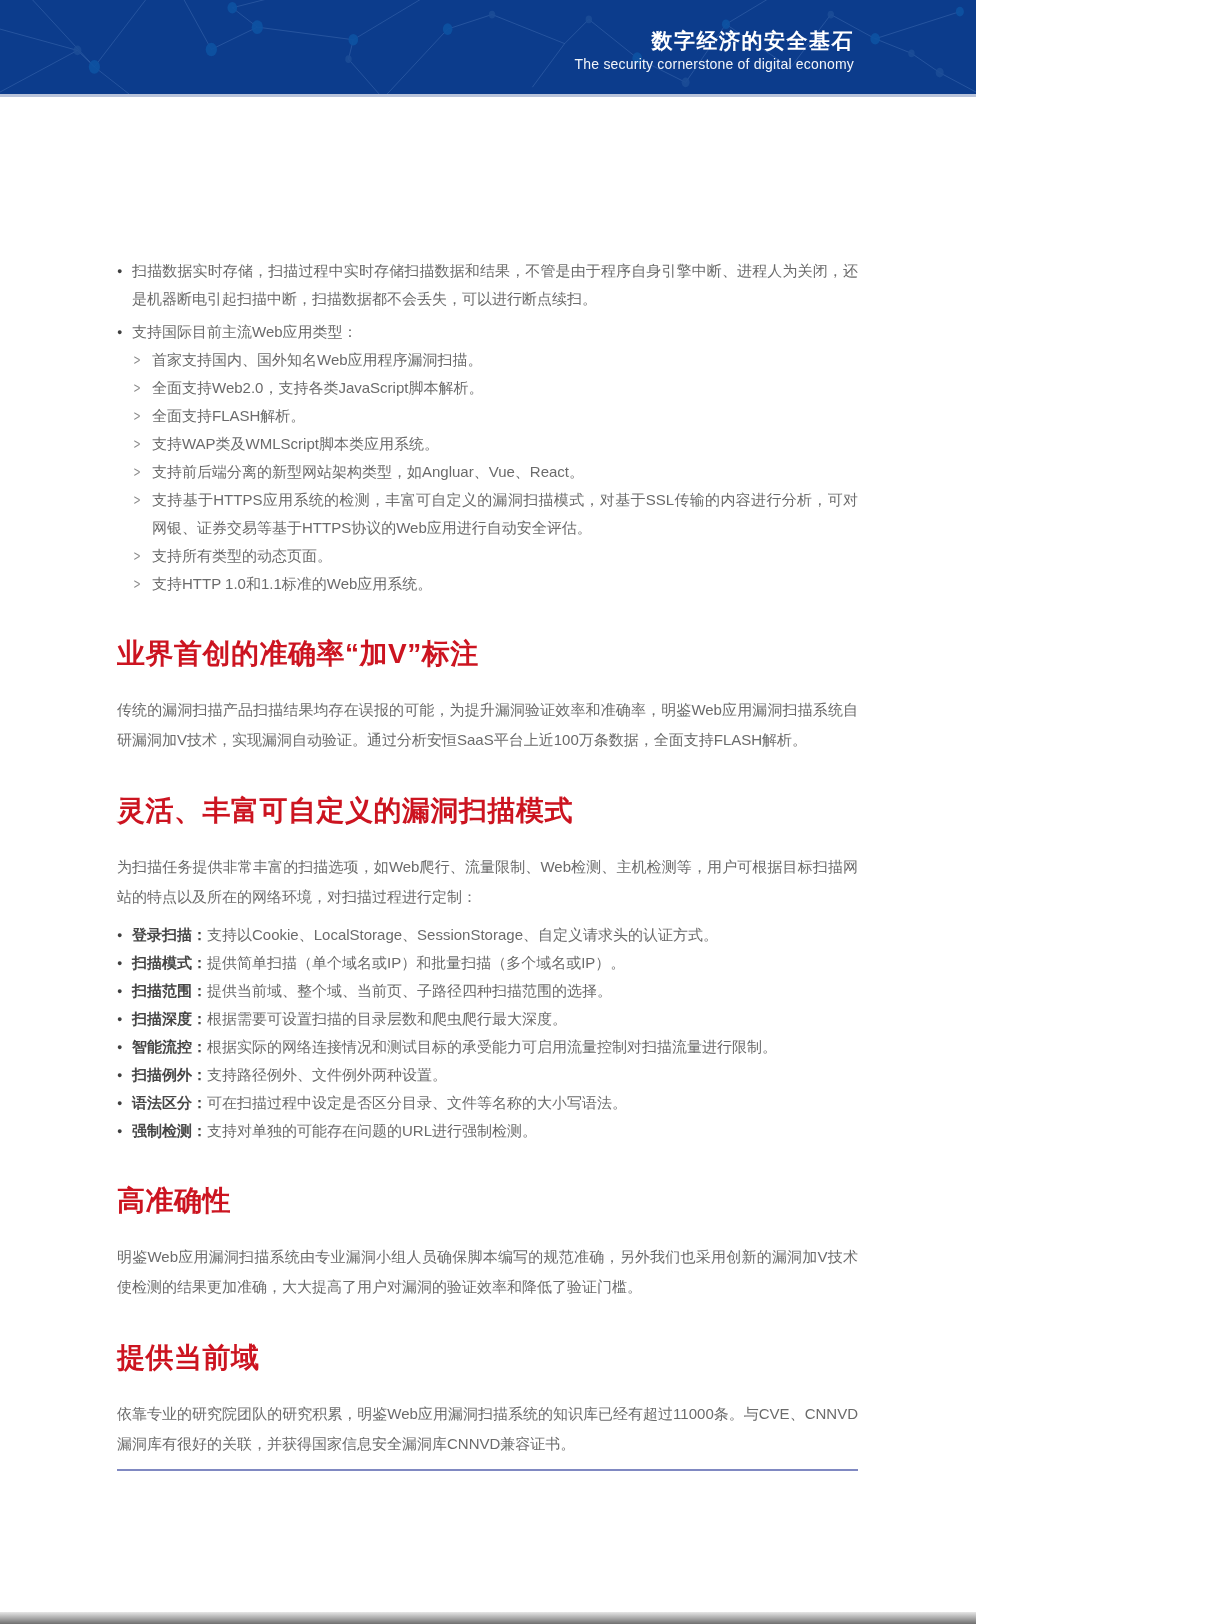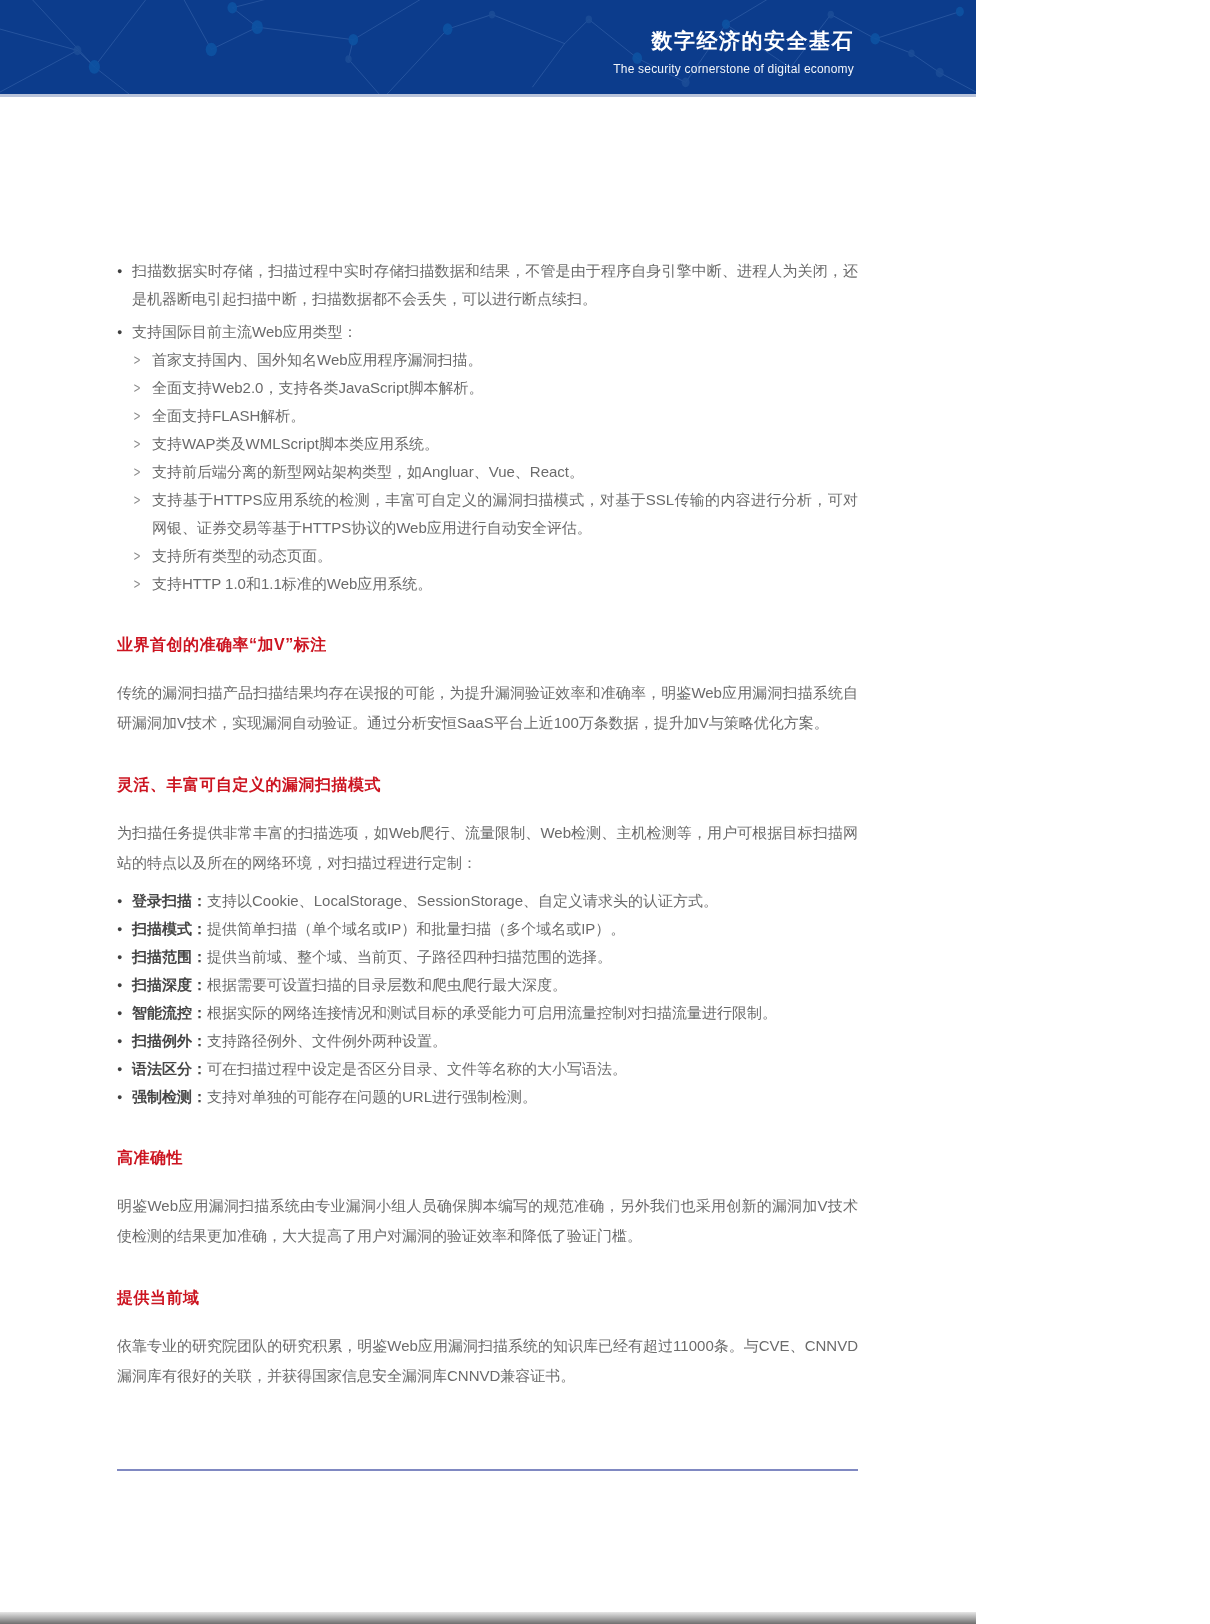--- a/index.html
+++ b/index.html
@@ -32,23 +32,23 @@
     text-align:right;
     color:#ffffff;
   }
   .brand-title{
     font-size:21px;
     font-weight:bold;
     letter-spacing:1.5px;
     line-height:26px;
   }
   .brand-sub{
-    font-size:12px;
+    font-size:14px;
     letter-spacing:.2px;
-    margin-top:8px;
+    margin-top:2px;
     opacity:.95;
   }
   
   .content{
     padding:160px 118px 0 117px;
     color:var(--body-text);
     font-size:15px;
   }
   ul{list-style:none;}
   .intro > li{
@@ -73,21 +73,21 @@
   }
   .chev{
     position:absolute;left:1px;top:0;
     line-height:28px;
     font-size:14px;
     color:#8a8a8a;
     transform:scaleX(.8);
   }
   .sec-h{
     color:var(--heading-red);
-    font-size:16px;
+    font-size:28px;
     font-weight:bold;
     letter-spacing:.5px;
     margin:37px 0 22px 0;
   }
   .para{
     line-height:30px;
     margin-bottom:9px;
     text-align:justify;
   }
   .lablist > li{
@@ -228,21 +228,21 @@
     <span class="chev">&gt;</span>
     <span class="s-text">支持HTTP 1.0和1.1标准的Web应用系统。</span>
   </li>
 </ul>
   </li>
 </ul>
     <div id="sections">
   <section class="sec">
     <h2 class="sec-h">业界首创的准确率“加V”标注</h2>
 
-  <p class="para">传统的漏洞扫描产品扫描结果均存在误报的可能，为提升漏洞验证效率和准确率，明鉴Web应用漏洞扫描系统自研漏洞加V技术，实现漏洞自动验证。通过分析安恒SaaS平台上近100万条数据，提升加V与策略优化方案。</p>
+  <p class="para">传统的漏洞扫描产品扫描结果均存在误报的可能，为提升漏洞验证效率和准确率，明鉴Web应用漏洞扫描系统自研漏洞加V技术，实现漏洞自动验证。通过分析安恒SaaS平台上近100万条数据，全面支持FLASH解析。</p>
 
 </section>
 
   <section class="sec">
     <h2 class="sec-h">灵活、丰富可自定义的漏洞扫描模式</h2>
 
   <p class="para">为扫描任务提供非常丰富的扫描选项，如Web爬行、流量限制、Web检测、主机检测等，用户可根据目标扫描网站的特点以及所在的网络环境，对扫描过程进行定制：</p>
 <ul class="lablist">
   <li class="lab">
     <span class="dot">●</span><b class="lab-label">登录扫描：</b><span class="lab-text">支持以Cookie、LocalStorage、SessionStorage、自定义请求头的认证方式。</span>

